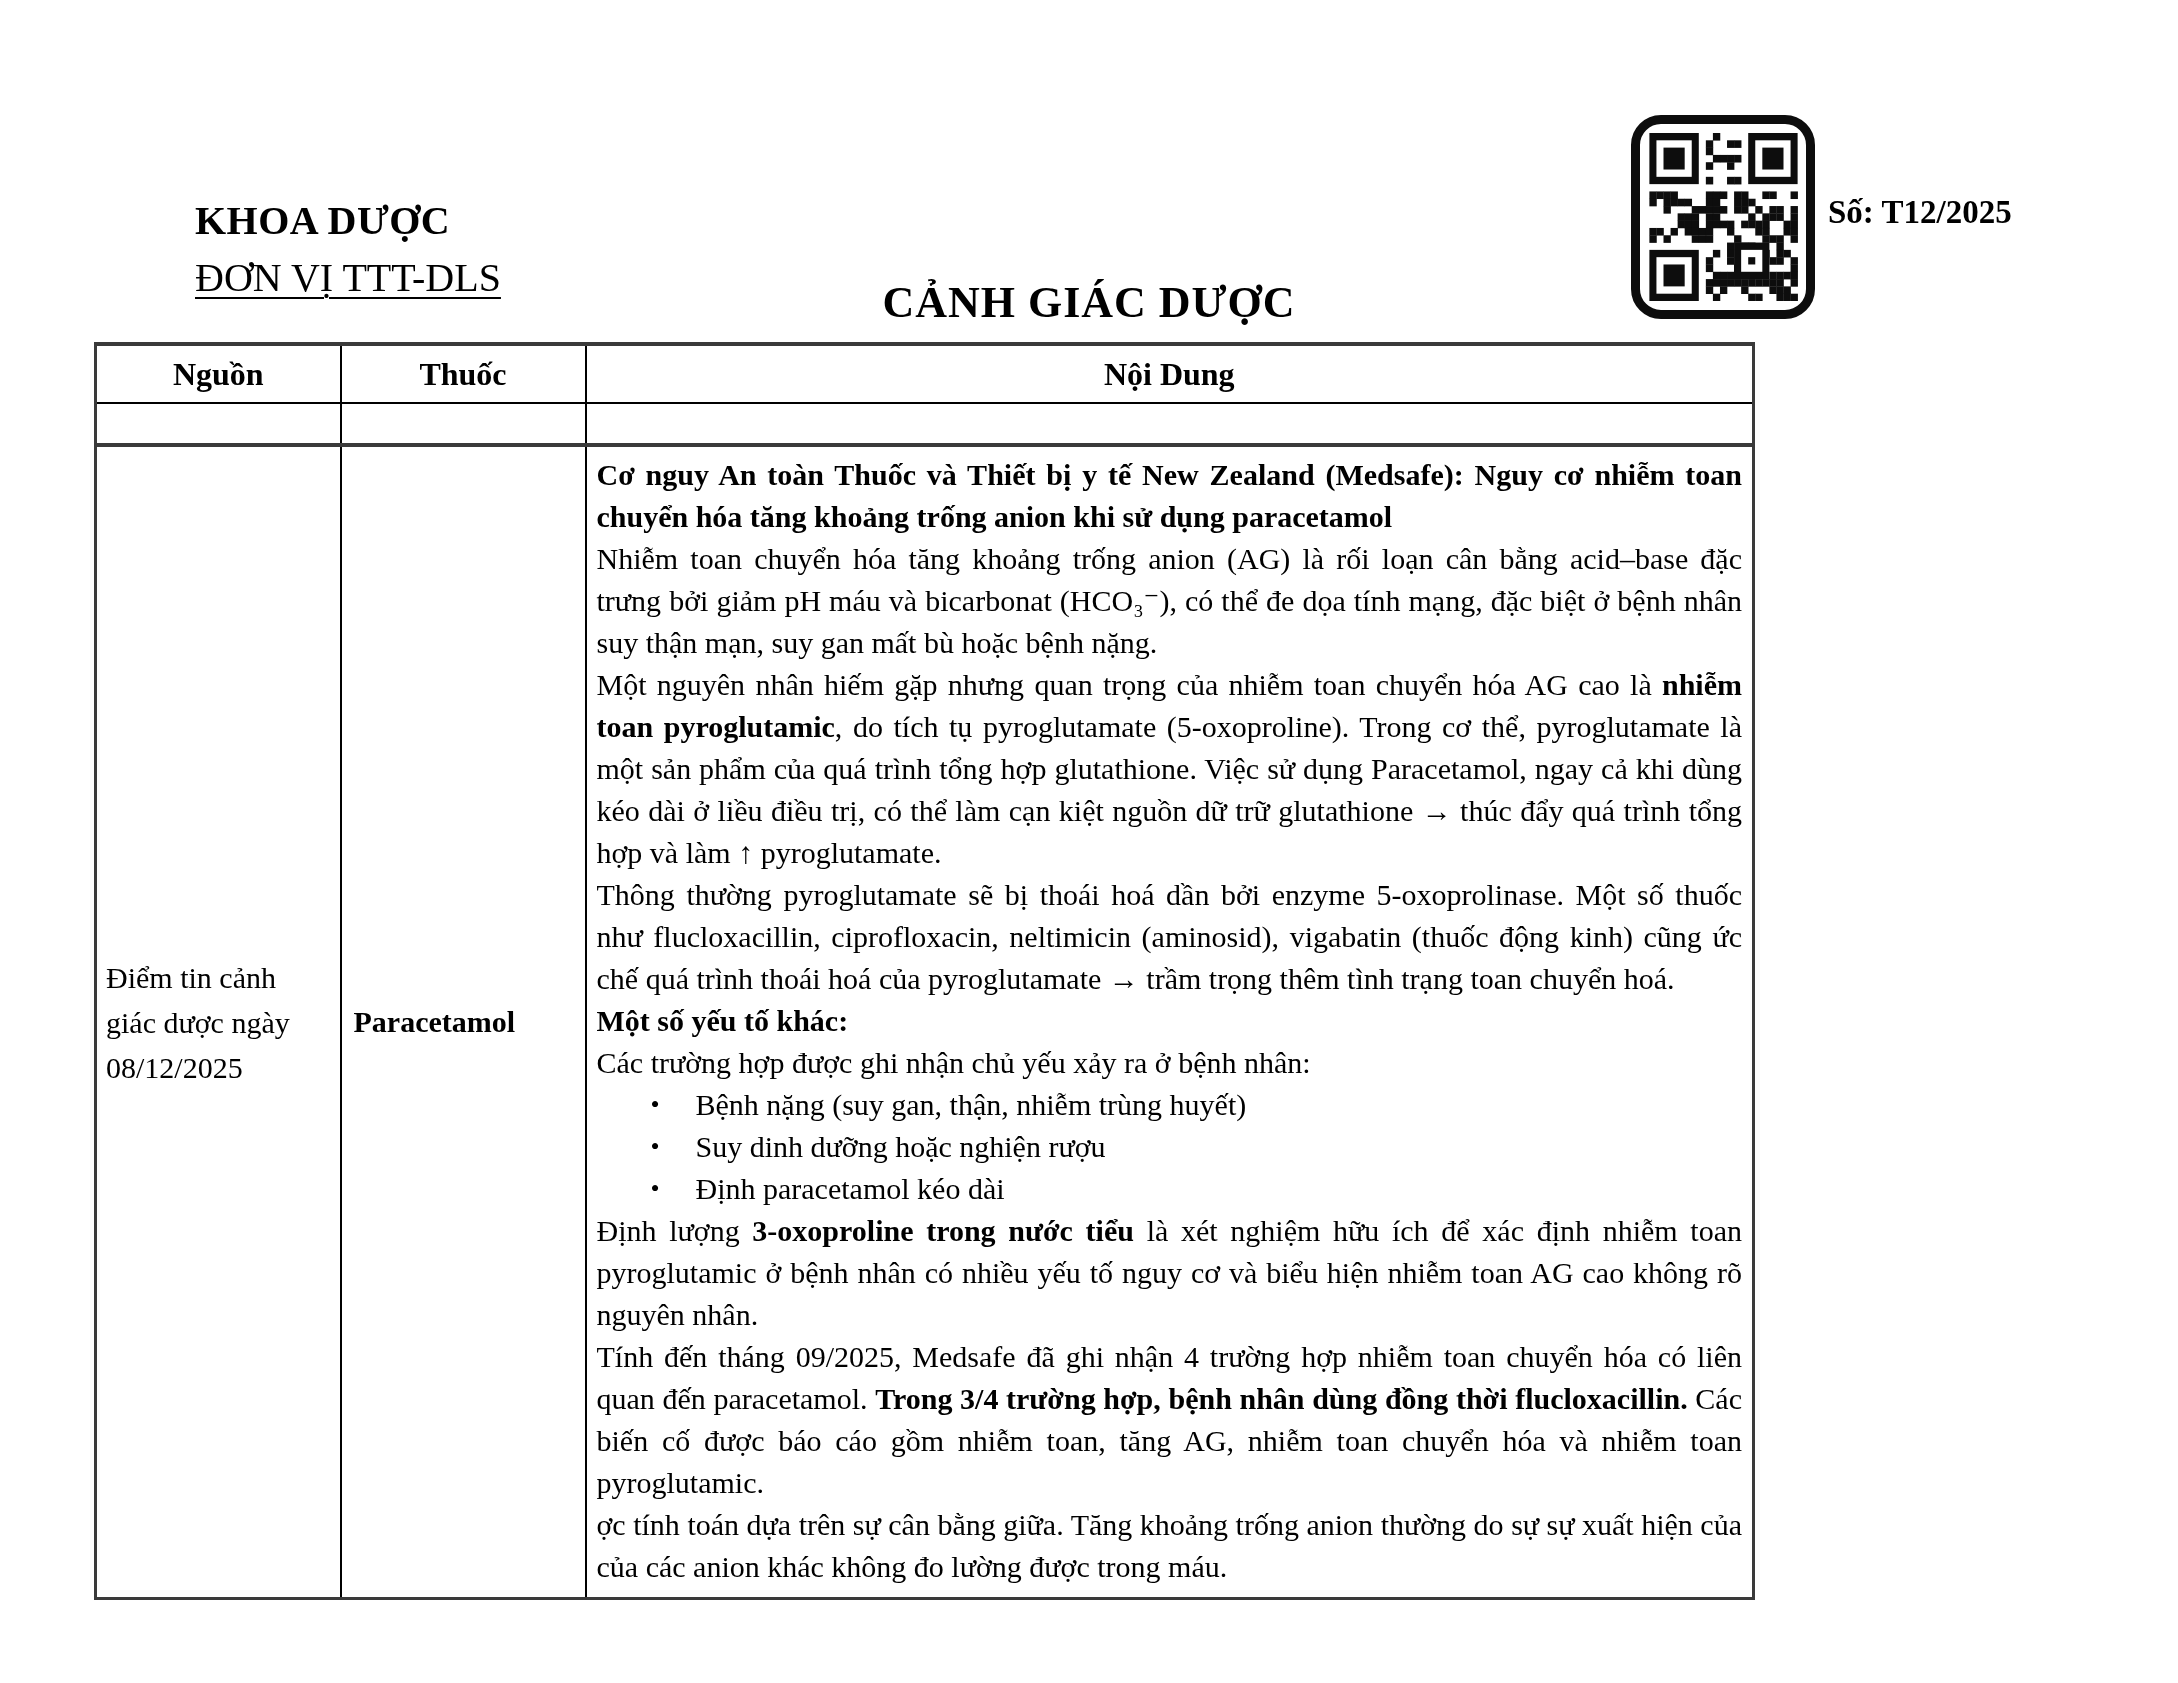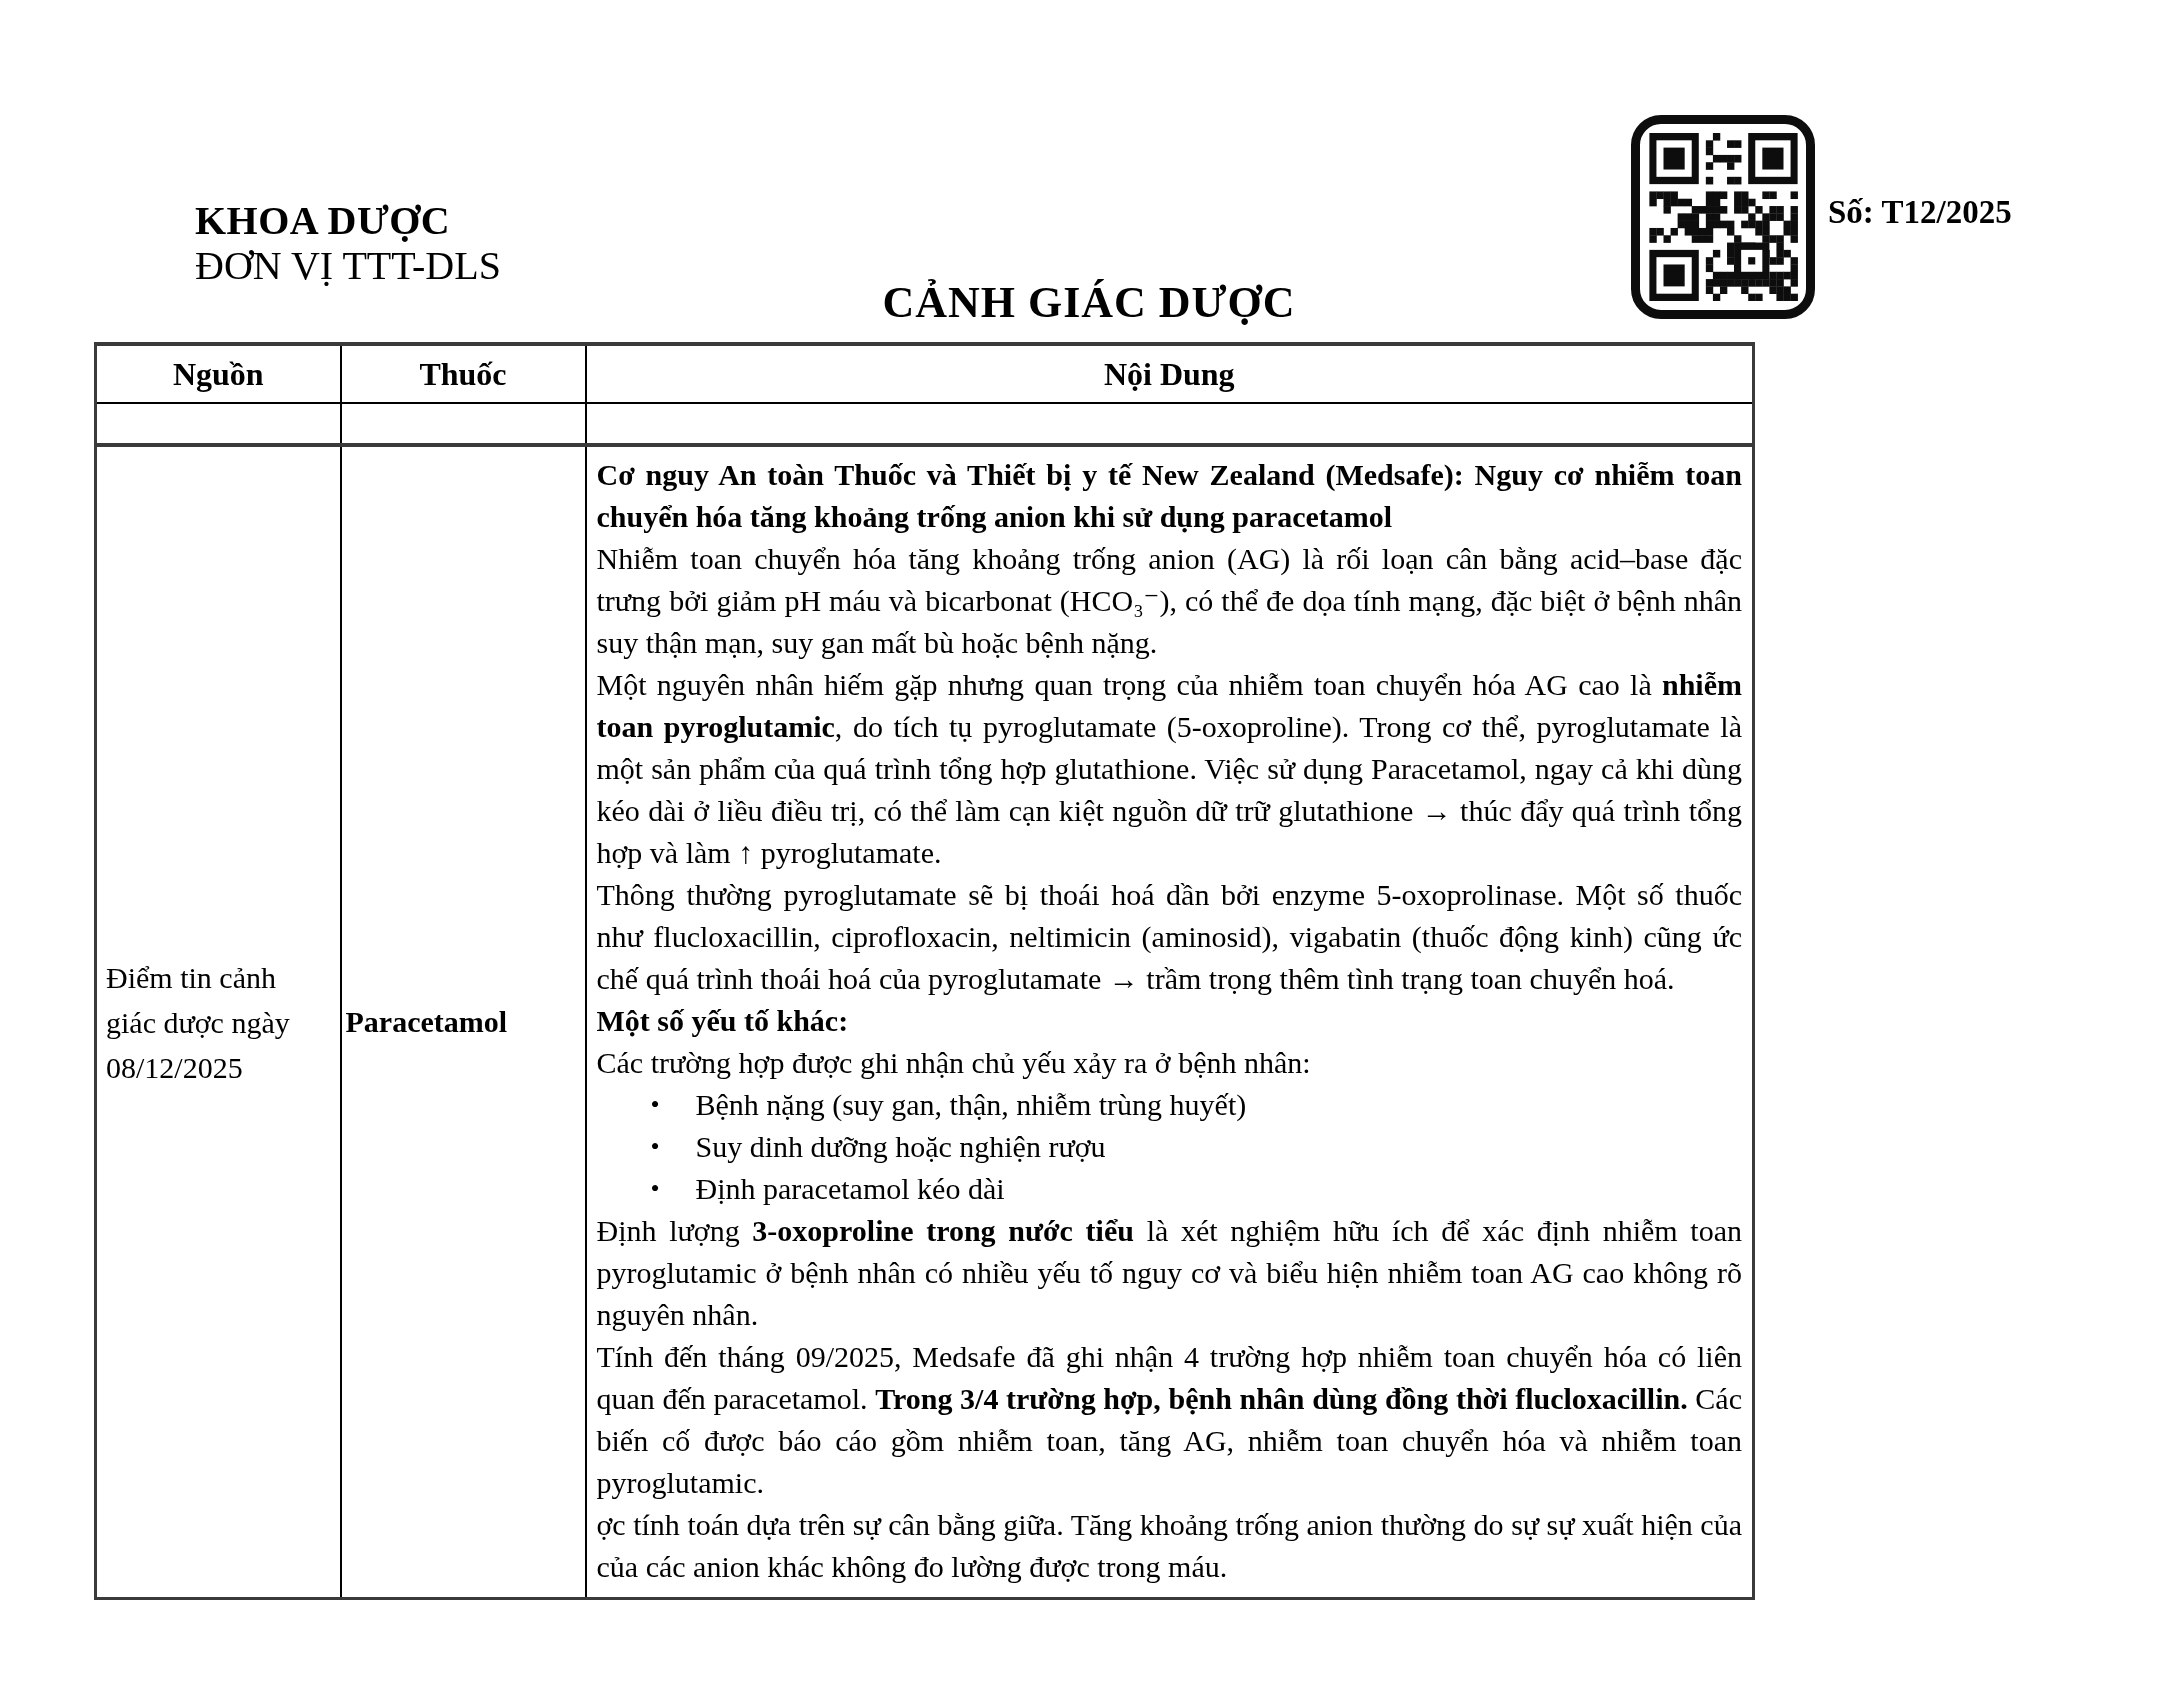--- a/index.html
+++ b/index.html
@@ -3,21 +3,21 @@
 <meta charset="utf-8">
 <style>
   html,body{margin:0;padding:0;}
   body{
     width:2178px;height:1683px;background:#ffffff;position:relative;
     font-family:"Liberation Serif","DejaVu Serif",serif;color:#000;
     overflow:hidden;
   }
   .org-block{position:absolute;left:195px;top:198px;font-size:40px;line-height:45px;}
   .org-line1{font-weight:bold;letter-spacing:0.5px;}
-  .org-line2{text-decoration-thickness:2px;text-underline-offset:6px;}
+  .org-line2{text-decoration:underline;text-decoration-thickness:2px;text-underline-offset:6px;margin-top:12px;}
   .qr-wrap{
     position:absolute;left:1631px;top:115px;width:166px;height:186px;
     border:9px solid #0d0d0d;border-radius:30px;
     display:flex;align-items:center;justify-content:center;background:#fff;
   }
   .doc-number{position:absolute;left:1828px;top:194px;font-size:33px;font-weight:bold;}
   .doc-title{
     position:absolute;left:0;top:277px;width:100%;text-align:center;
     font-size:44px;font-weight:bold;letter-spacing:1px;
   }
@@ -28,21 +28,21 @@
   }
   table.main th,table.main td{border:2px solid #000;}
   table.main th{
     height:54px;font-size:32px;font-weight:bold;text-align:center;vertical-align:middle;
   }
   tr.empty-row td{height:37px;border-bottom:4px solid #3a3a3a;}
   td.cell-source{
     text-align:left;vertical-align:middle;font-size:30px;line-height:45px;padding:0 9px;
   }
   td.cell-drug{
-    vertical-align:middle;font-weight:bold;font-size:30px;padding:0 2px 0 4px;
+    vertical-align:middle;font-weight:bold;font-size:30px;padding:0 2px 0 12px;
   }
   td.cell-content{
     vertical-align:top;padding:7px 10px 9px 10px;font-size:30px;line-height:42px;
   }
   .para{text-align:justify;margin:0;}
   .para .b{font-weight:bold;}
   .para.bullet{text-align:left;padding-left:99px;position:relative;}
   .para.bullet .marker{position:absolute;left:54px;top:0;font-size:26px;}
 </style>
 </head>

